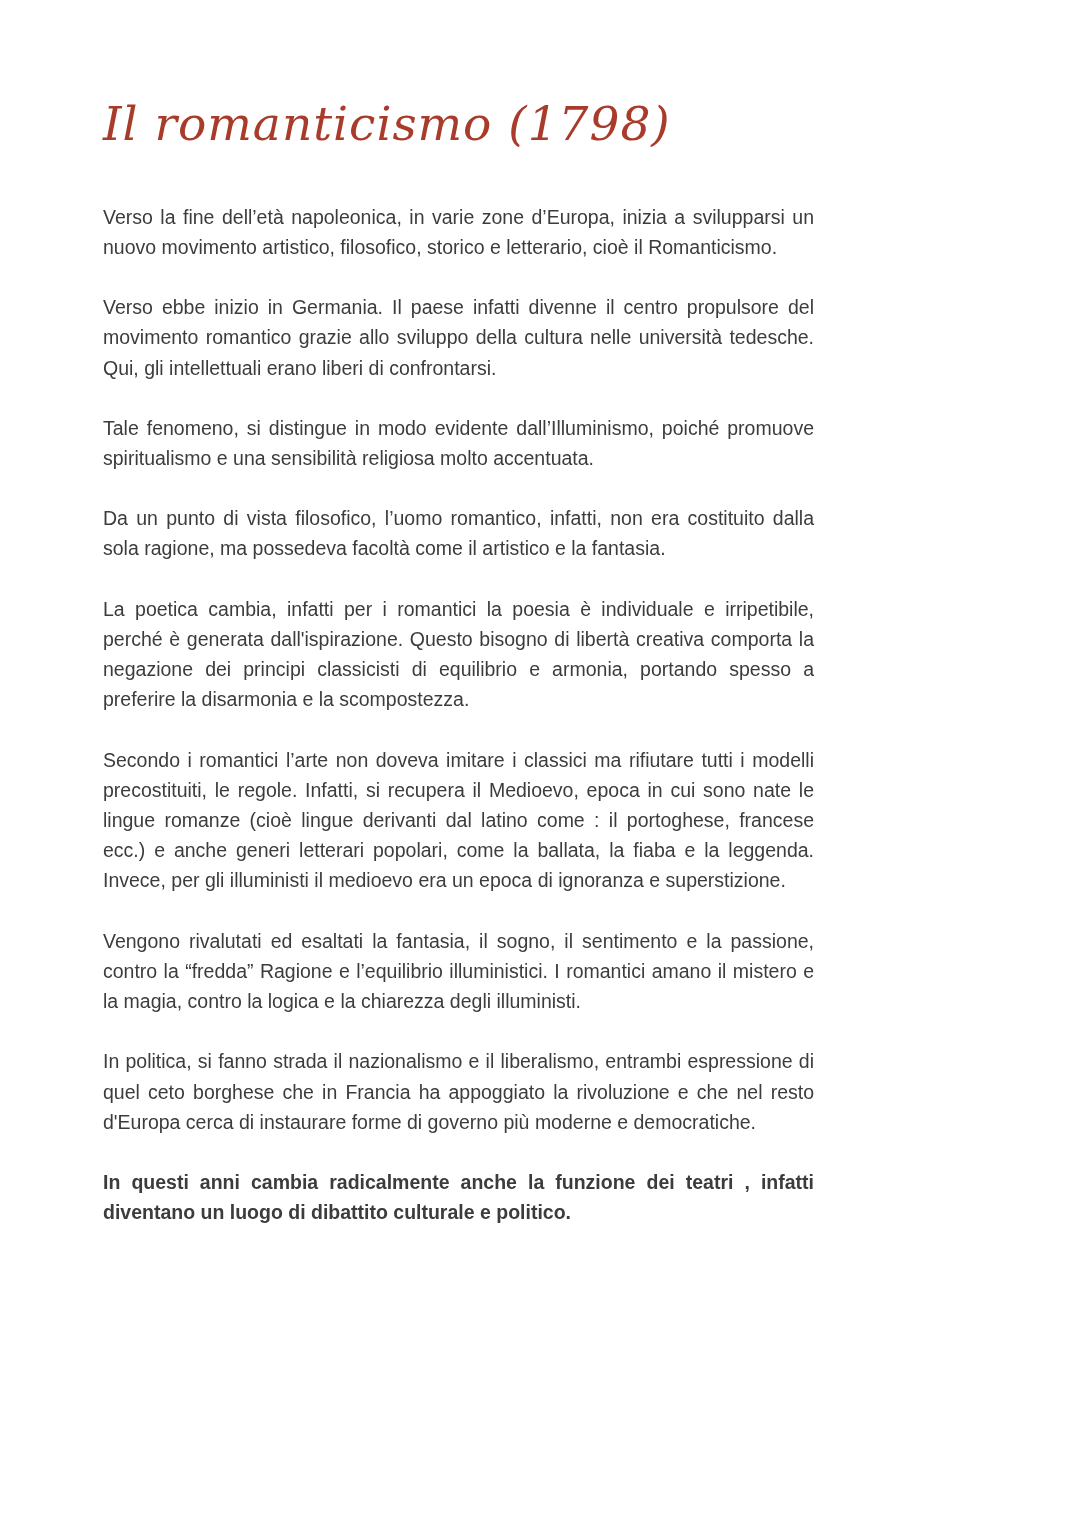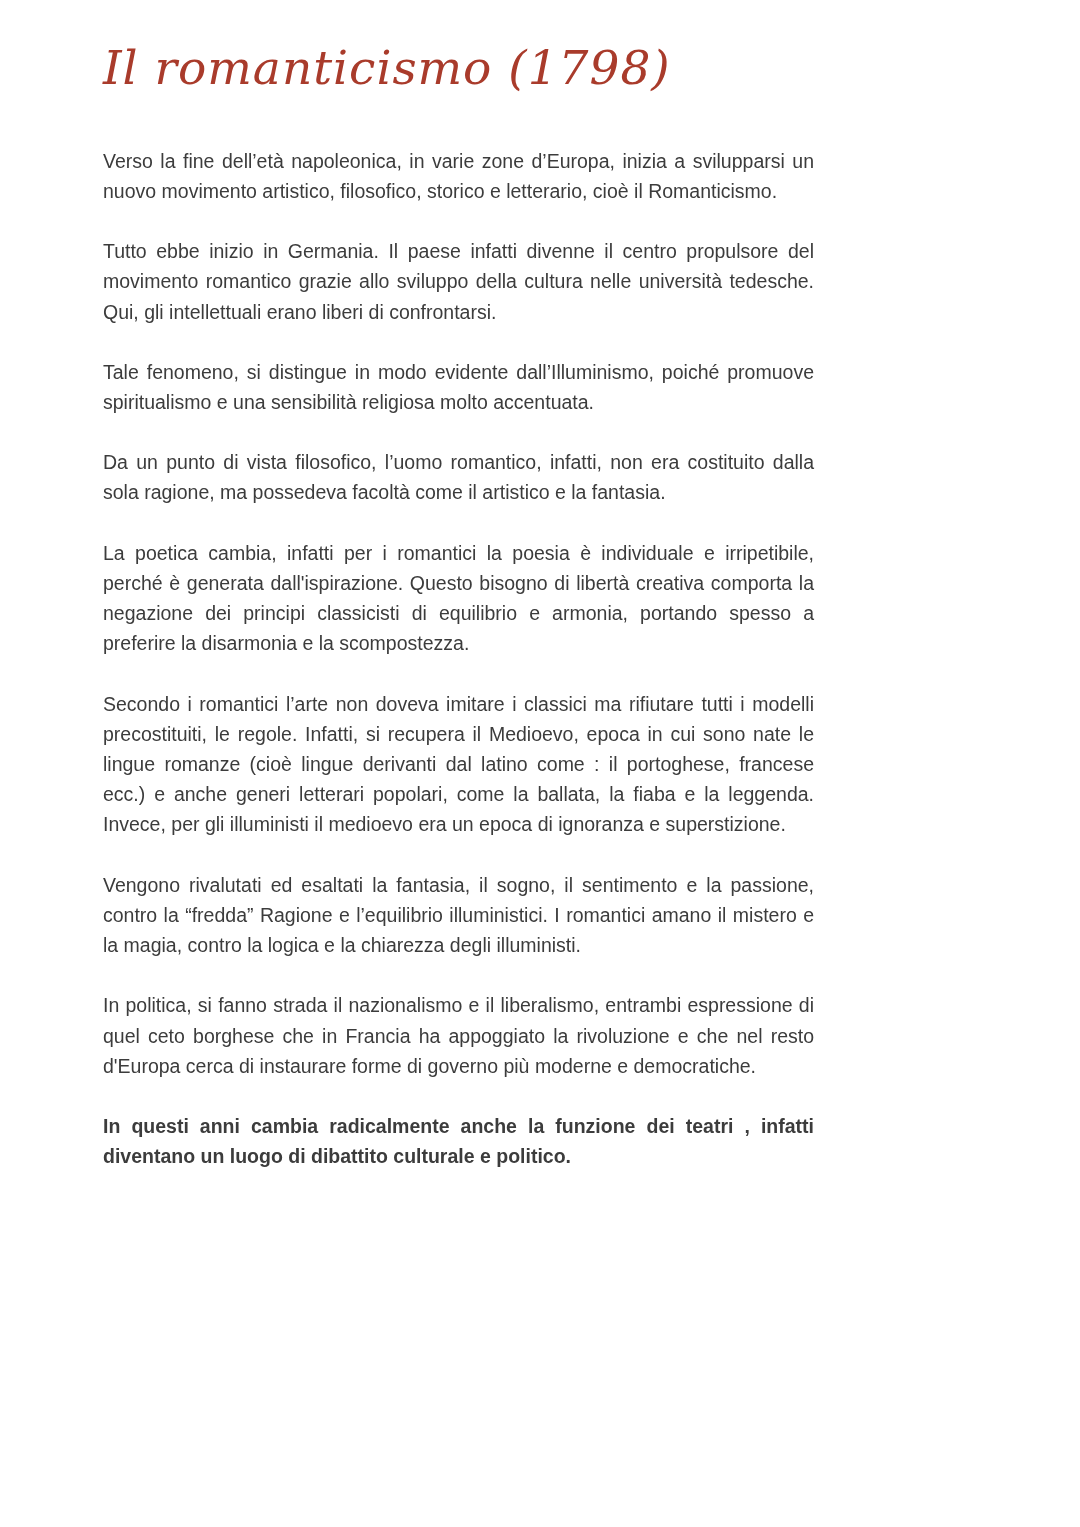--- a/index.html
+++ b/index.html
@@ -11,21 +11,21 @@
   body {
     width: 1080px;
     min-height: 1527px;
     font-family: "Liberation Sans", sans-serif;
     -webkit-font-smoothing: antialiased;
   }
   .page {
     box-sizing: border-box;
     width: 932px;
     min-height: 1527px;
-    padding: 42px 103px 60px 103px;
+    padding: 98px 103px 60px 103px;
     background: #ffffff;
   }
   .doc-title {
     font-family: "DejaVu Serif", serif;
     font-style: italic;
     font-weight: 400;
     color: #a93b2b;
     font-size: 47px;
     letter-spacing: 1px;
     margin: 0 0 52px 0;
@@ -43,21 +43,21 @@
     font-weight: bold;
   }
 </style>
 </head>
 <body>
 
 <div class="page">
   <h1 class="doc-title" style="color: rgb(169, 59, 43);">Il romanticismo (1798)</h1>
   <div class="doc-body">
     <p>Verso la fine dell’età napoleonica, in varie zone d’Europa, inizia a svilupparsi un nuovo movimento artistico, filosofico, storico e letterario, cioè il Romanticismo.</p>
-    <p>Tutto ebbe inizio in Germania. Il paese infatti divenne il centro propulsore del movimento romantico grazie allo sviluppo della cultura nelle università tedesche. Qui, gli intellettuali erano liberi di confrontarsi.</p>
+    <p>Verso ebbe inizio in Germania. Il paese infatti divenne il centro propulsore del movimento romantico grazie allo sviluppo della cultura nelle università tedesche. Qui, gli intellettuali erano liberi di confrontarsi.</p>
     <p>Tale fenomeno, si distingue in modo evidente dall’Illuminismo, poiché promuove spiritualismo e una sensibilità religiosa molto accentuata.</p>
     <p>Da un punto di vista filosofico, l’uomo romantico, infatti, non era costituito dalla sola ragione, ma possedeva facoltà come il artistico e la fantasia.</p>
     <p>La poetica cambia, infatti per i romantici la poesia è individuale e irripetibile, perché è generata dall'ispirazione. Questo bisogno di libertà creativa comporta la negazione dei principi classicisti di equilibrio e armonia, portando spesso a preferire la disarmonia e la scompostezza.</p>
     <p>Secondo i romantici l’arte non doveva imitare i classici ma rifiutare tutti i modelli precostituiti, le regole. Infatti, si recupera il Medioevo, epoca in cui sono nate le lingue romanze (cioè lingue derivanti dal latino come : il portoghese, francese ecc.) e anche generi letterari popolari, come la ballata, la fiaba e la leggenda. Invece, per gli illuministi il medioevo era un epoca di ignoranza e superstizione.</p>
     <p>Vengono rivalutati ed esaltati la fantasia, il sogno, il sentimento e la passione, contro la “fredda” Ragione e l’equilibrio illuministici. I romantici amano il mistero e la magia, contro la logica e la chiarezza degli illuministi.</p>
     <p>In politica, si fanno strada il nazionalismo e il liberalismo, entrambi espressione di quel ceto borghese che in Francia ha appoggiato la rivoluzione e che nel resto d'Europa cerca di instaurare forme di governo più moderne e democratiche.</p>
     <p>In questi anni cambia radicalmente anche la funzione dei teatri , infatti diventano un luogo di dibattito culturale e politico.</p>
   </div>
 </div>
 

